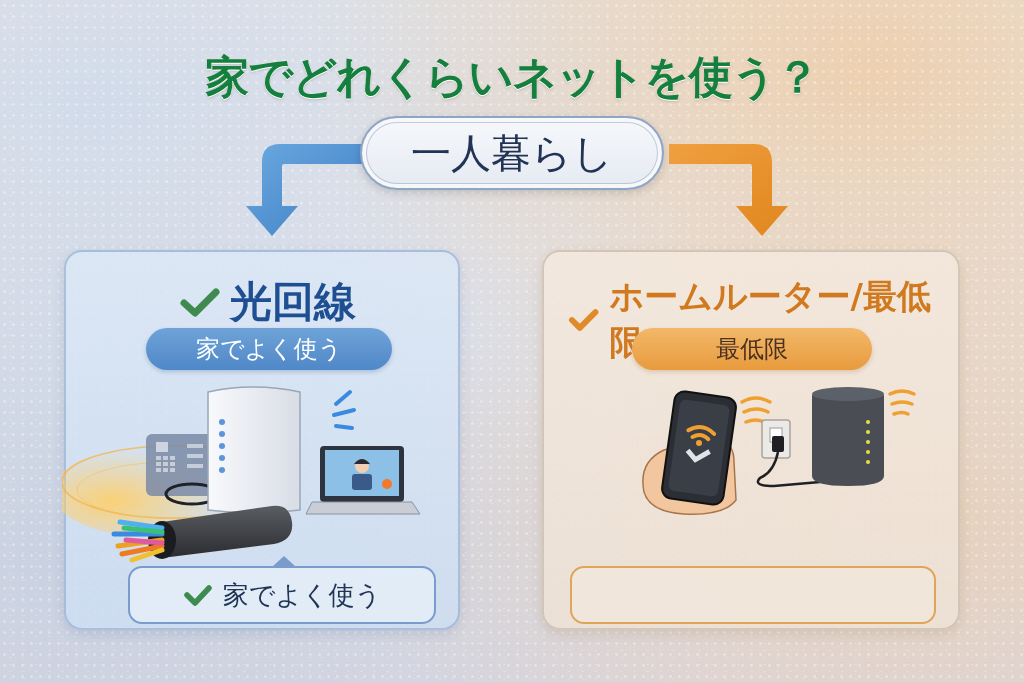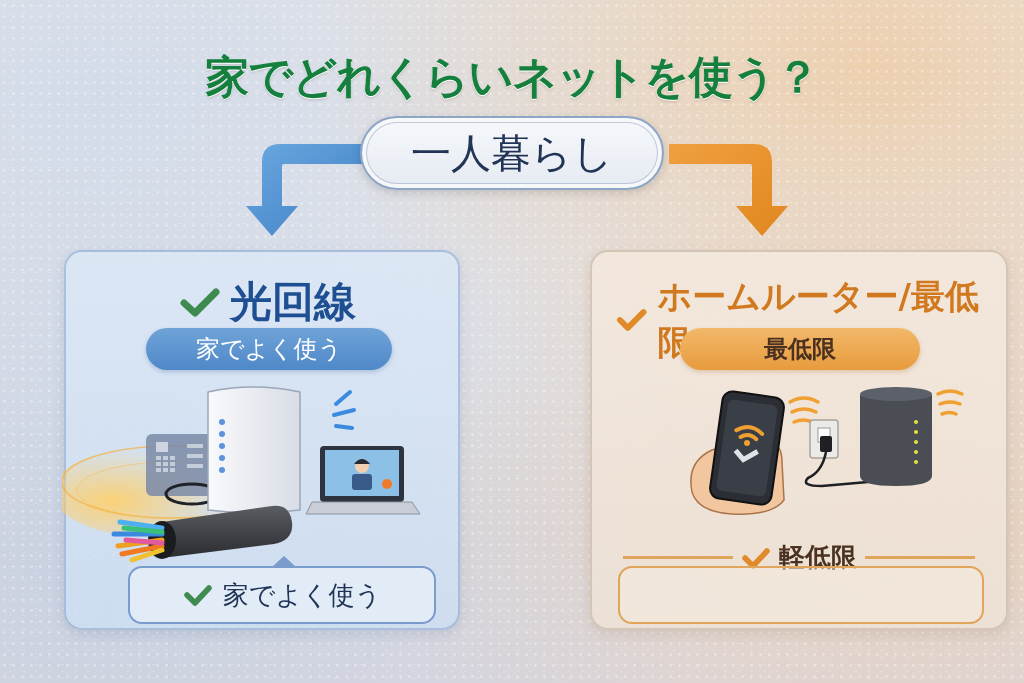--- a/index.html
+++ b/index.html
@@ -54,21 +54,20 @@
       left: 64px; width: 396px;
       background: linear-gradient(180deg, rgba(220,232,246,0.85), rgba(205,222,242,0.85));
       border: 2px solid rgba(150,175,210,0.7);
       box-shadow: 0 4px 12px rgba(80,100,140,0.18);
     }
     .panel-right {
       left: 542px; width: 418px;
       background: linear-gradient(180deg, rgba(244,233,222,0.85), rgba(238,226,214,0.85));
       border: 2px solid rgba(200,185,170,0.7);
       box-shadow: 0 4px 12px rgba(140,110,80,0.18);
-      margin-left: 48px;
     }
     .panel-heading {
       position: absolute; top: 22px; left: 0; right: 0;
       display: flex; align-items: center; justify-content: center; gap: 10px;
       font-weight: bold;
     }
     .panel-left .panel-heading { font-size: 42px; color: #1f4f93; margin-left: 12px; }
     .panel-right .panel-heading { font-size: 34px; color: #d1791e; left: 8px; justify-content: flex-start; padding-left: 16px; }
     .check { display: inline-block; }
     .sub-pill {
@@ -79,21 +78,21 @@
     }
     .panel-left .sub-pill {
       left: 80px; width: 246px;
       background: linear-gradient(180deg, #6fa3d8, #4f88c8);
       color: #fff;
       box-shadow: 0 2px 4px rgba(40,80,140,0.25);
     }
     .panel-right .sub-pill {
       left: 88px; width: 240px;
       background: linear-gradient(180deg, #f2b86a, #e89b3d);
-      color: #4a3120; font-weight: bold;
+      color: #4a3120; font-weight: normal;
       box-shadow: 0 2px 4px rgba(160,100,40,0.25);
     }
     .illus { position: absolute; }
     .bottom-box {
       position: absolute;
       border-radius: 14px;
     }
     .panel-left .bottom-box {
       left: 62px; top: 314px; width: 308px; height: 58px;
       border: 2.5px solid #7a9ccc;
@@ -290,22 +289,14 @@
       <circle cx="244" cy="70" r="2" fill="#e8e040"></circle>
       <circle cx="244" cy="80" r="2" fill="#e8e040"></circle>
     </g>
     <g fill="none" stroke="#f0a030" stroke-width="3.5" stroke-linecap="round">
       <path d="M266 12 Q278 6 290 12"></path>
       <path d="M268 22 Q278 18 288 22"></path>
       <path d="M270 32 Q278 29 284 32"></path>
     </g>
   </svg>
 
-  <div class="right-label">
-    <span class="line"></span>
-    <svg width="30" height="24" viewBox="0 0 30 24">
-      <path d="M4 12 L12 20 L26 5" stroke="#e08a2a" stroke-width="5.5" fill="none" stroke-linecap="round" stroke-linejoin="round"></path>
-    </svg>
-    <span>軽低限</span>
-    <span class="line"></span>
-  </div>
   <div class="bottom-box"></div>
 </div>
 
 </body></html>

